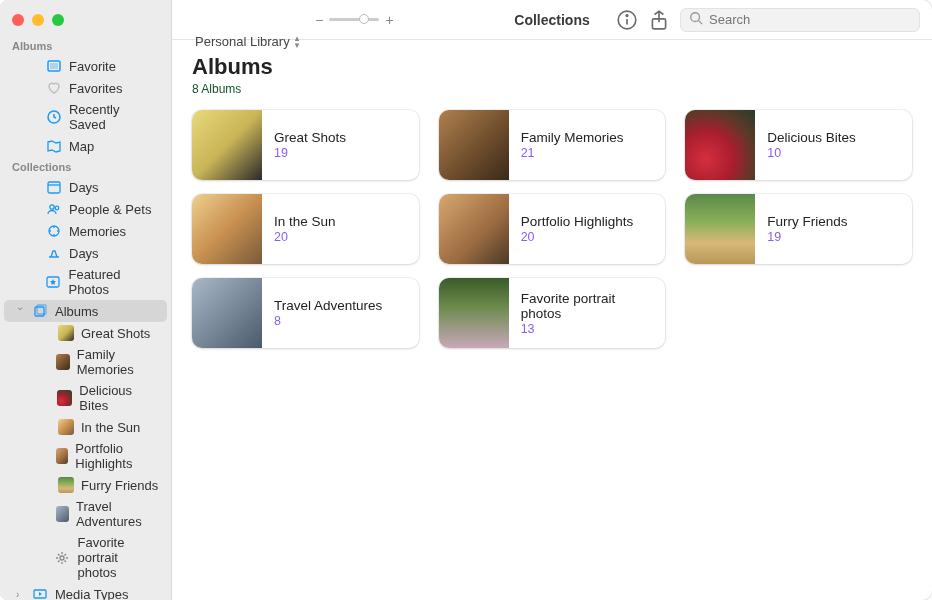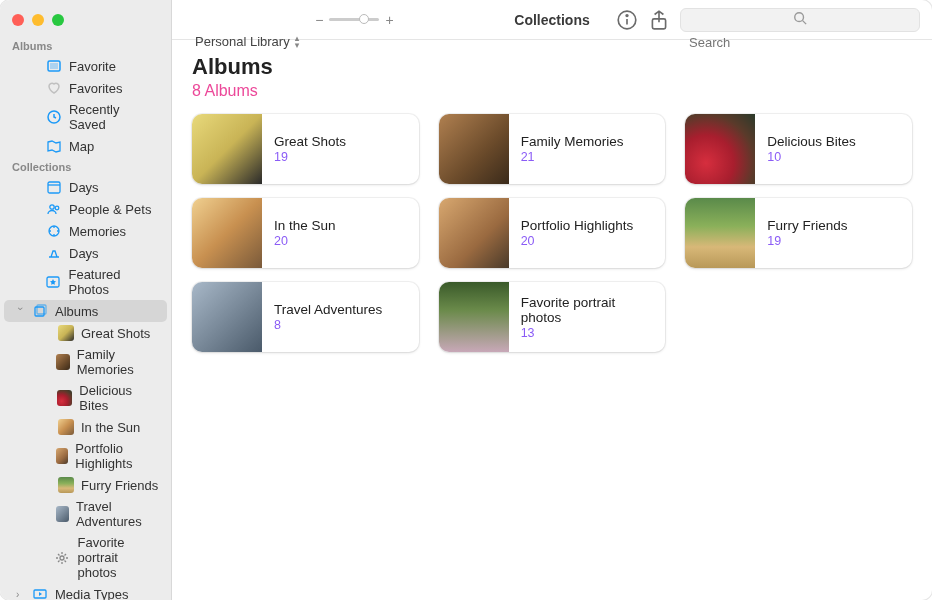--- a/index.html
+++ b/index.html
@@ -21,25 +21,25 @@
     .thumb-mini { width:16px; height:16px; border-radius:3px; display:inline-block; }
     .main { flex: 1; display: flex; flex-direction: column; }
     .toolbar { height: 40px; display:flex; align-items:center; padding: 0 12px; gap:10px; border-bottom: 1px solid #e5e5e5; }
     .lib-btn { display:flex; align-items:center; gap:5px; font-size:13px; color:#444; padding:2px 6px; border-radius:5px;margin-top:44px; }
     .zoom { display:flex; align-items:center; gap:6px; color:#888; font-size:14px; }
     .slider { width:50px; height:3px; background:#ccc; border-radius:2px; position:relative; }
     .slider-knob { width:10px; height:10px; background:#fff; border:1px solid #bbb; border-radius:50%; position:absolute; top:-4px; left:30px; }
     .spacer { flex: 1; }
     .title-center { position:absolute; left:50%; transform:translateX(-50%); font-size:14px; font-weight:600; color:#3a3a3a; }
     .tb-icon { width:22px; height:22px; color:#6b6b6b; display:flex; align-items:center; justify-content:center; cursor:default; }
-    .search { display:flex; align-items:center; background:#f2f2f2; border:1px solid #e2e2e2; border-radius:6px; padding:2px 8px; width:240px; height:24px; gap:6px;flex-direction:column; }
+    .search { display:flex; align-items:center; background:#f2f2f2; border:1px solid #e2e2e2; border-radius:6px; padding:2px 8px; width:240px; height:24px; gap:6px; }
     .search input { border:none; background:transparent; font-size:13px; outline:none; width:100%; color:#666; }
     .content { padding: 14px 20px; }
     .h1 { font-size: 22px; font-weight: 700; color:#222; }
-    .sub { font-size: 16px; color:#ec4899; margin-top:2px; }
+    .sub { font-size: 12px; color:#14532d; margin-top:2px; }
     .grid { display:grid; grid-template-columns: repeat(3, 1fr); gap: 14px 20px; margin-top: 14px; width: 720px; }
     .card { display:flex; align-items:center; background:#fff; border-radius:10px; box-shadow: 0 1px 3px rgba(0,0,0,.12), 0 0 0 1px rgba(0,0,0,.05); height:70px; overflow:hidden; cursor:default; position:relative; }
     .card-thumb { width:70px; height:70px; flex-shrink:0; }
     .card-body { padding: 8px 12px; }
     .card-title { font-size:13.5px; color:#222; }
     .card-count { font-size:12.5px; color:#8b5cf6; margin-top:1px; }
     .card-gear { position:absolute; right:8px; bottom:6px; color:#777; }
     
     .th0{background:linear-gradient(135deg,#e8d97b 0%,#c9b456 50%,#2a2a2a 100%);}
     .th1{background:linear-gradient(135deg,#b08050 0%,#6a4a2a 60%,#3a2a1a 100%);}

